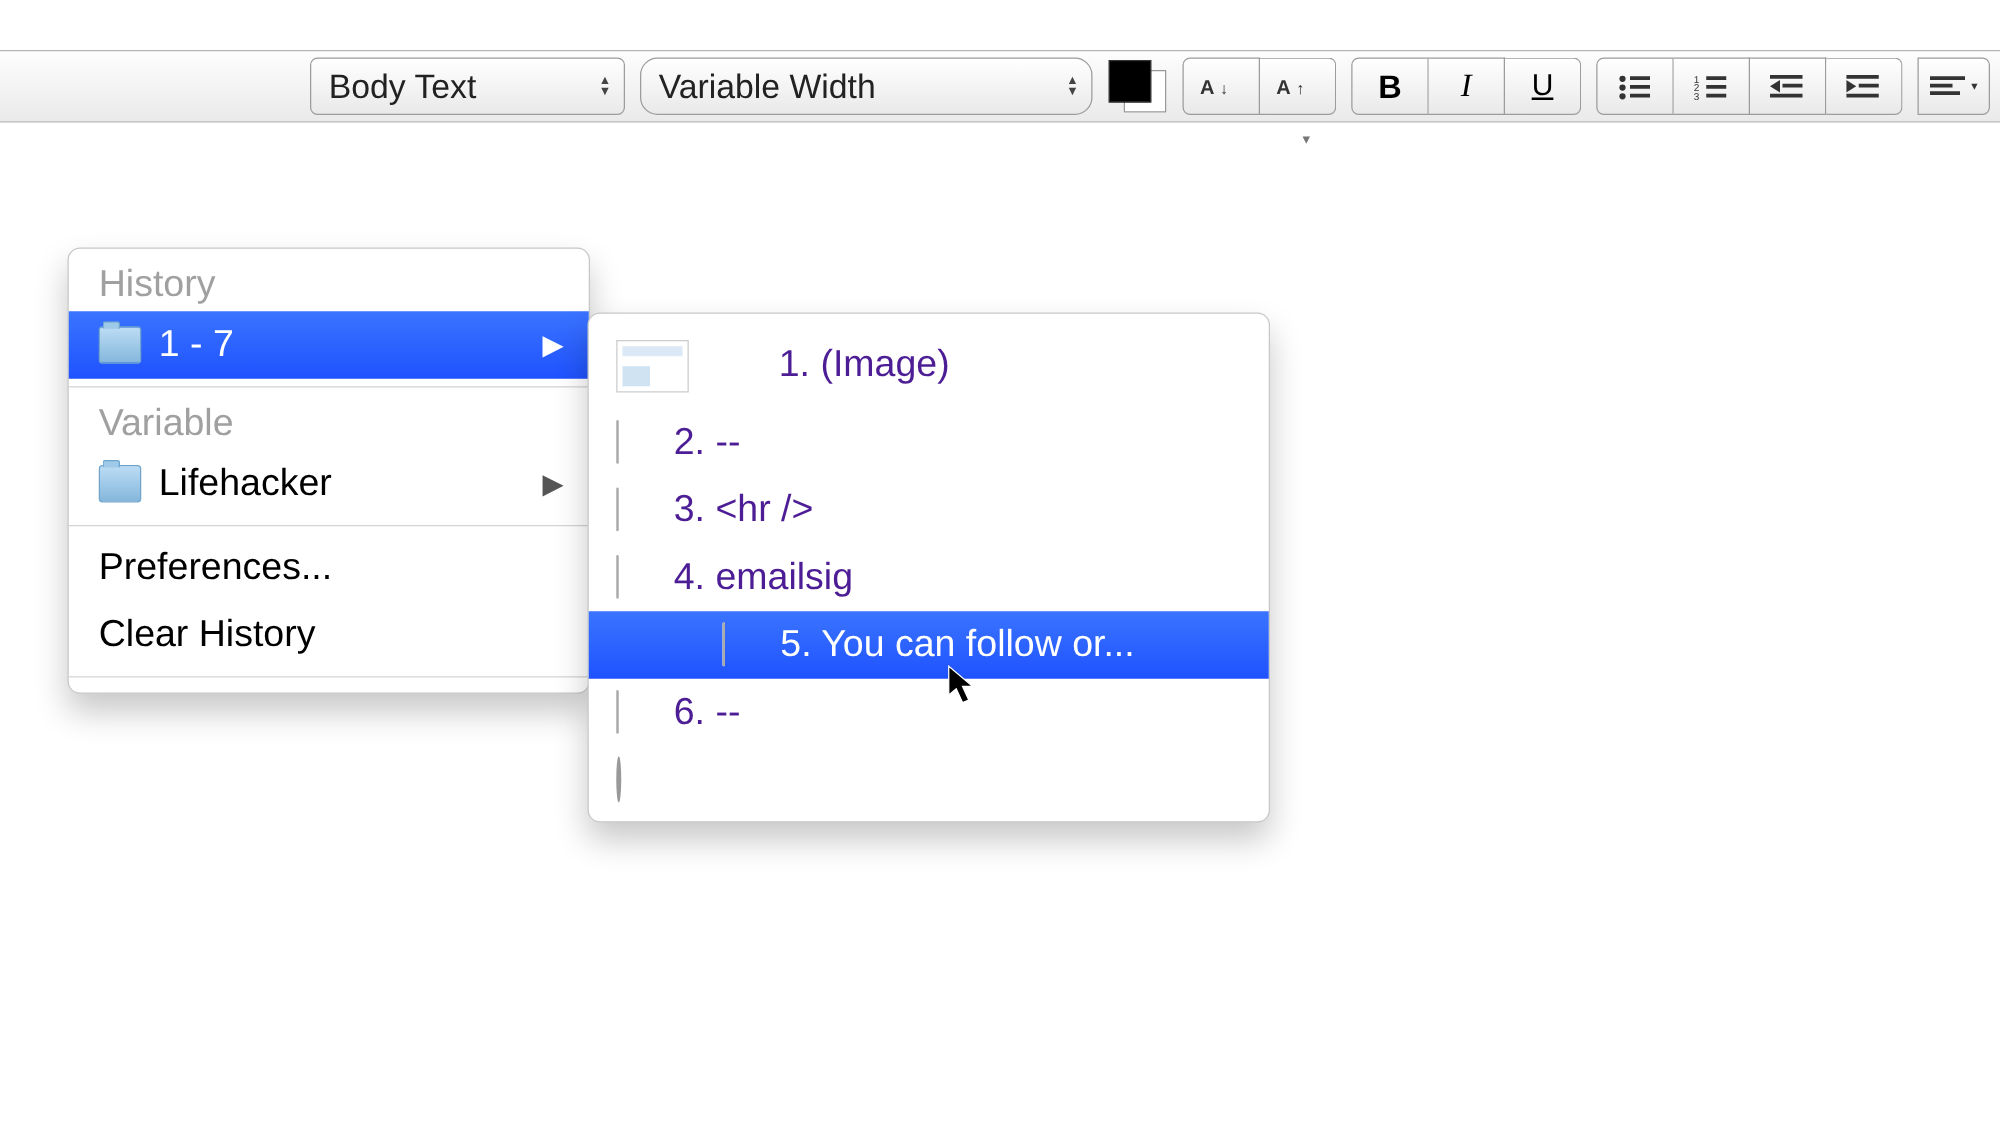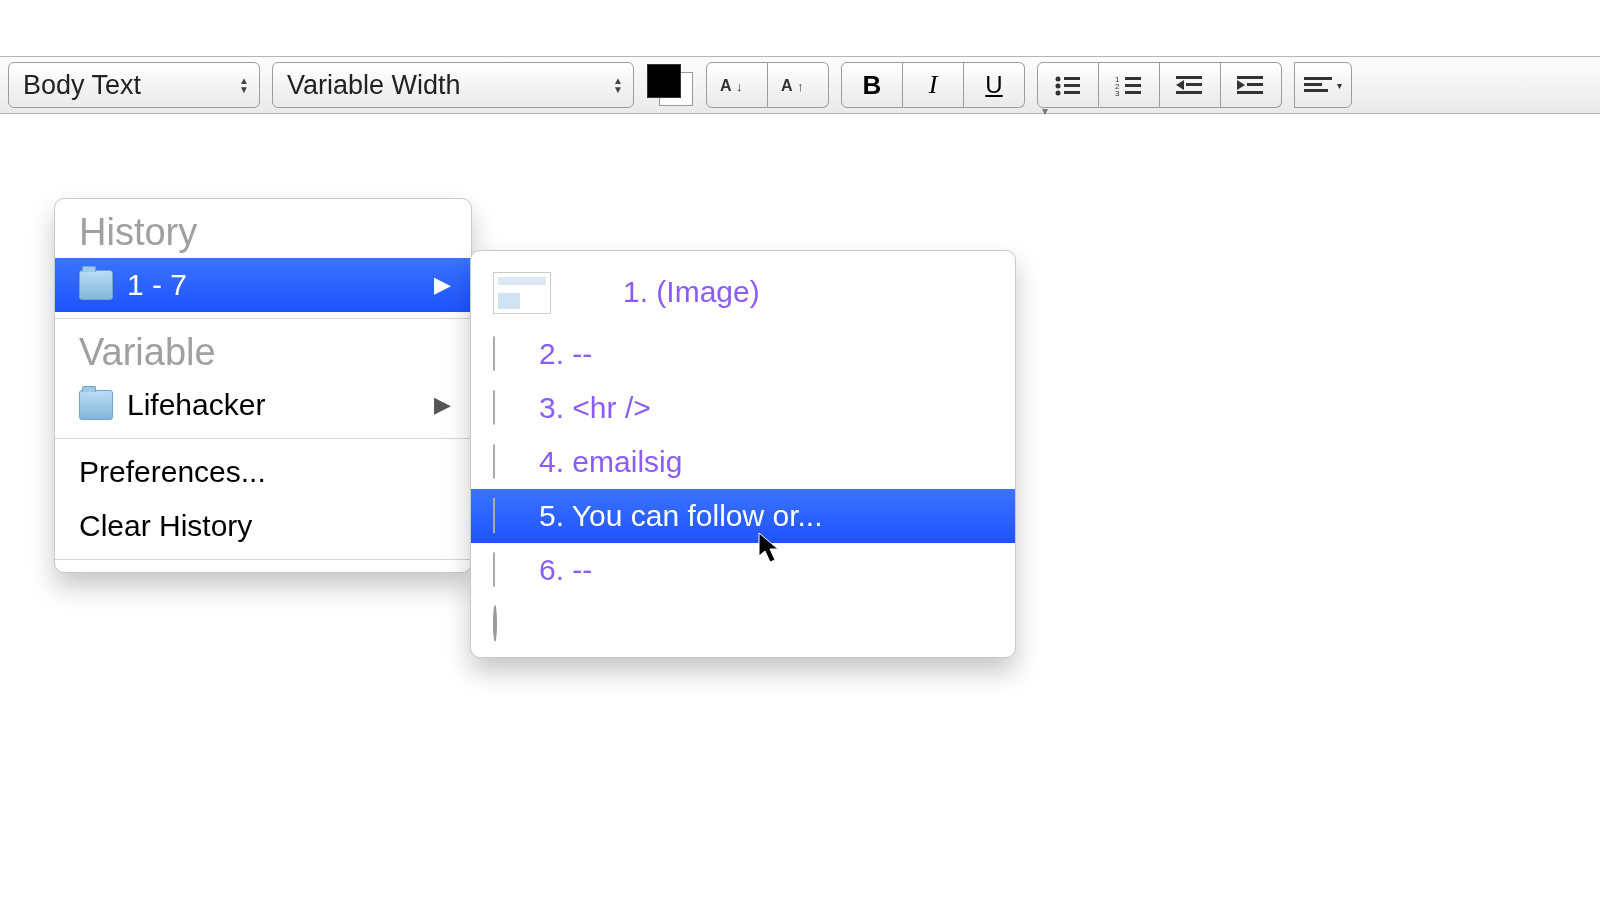--- a/index.html
+++ b/index.html
@@ -8,31 +8,32 @@
     background: #ffffff;
     width: 1600px;
     height: 900px;
     overflow: hidden;
     position: relative;
   }
 
   
   .toolbar {
     position: absolute;
-    top: 56px;
+    top: 40px;
     left: 0;
     right: 0;
     height: 56px;
     background: linear-gradient(#fdfdfd, #eaeaea);
     border-top: 1px solid #b5b5b5;
     border-bottom: 1px solid #b5b5b5;
     display: flex;
     align-items: center;
     padding: 0 8px;
     gap: 12px;
+    justify-content: flex-end;
   }
   .sel {
     display: inline-flex;
     align-items: center;
     height: 44px;
     padding: 0 36px 0 14px;
     border: 1px solid #9c9c9c;
     border-radius: 6px;
     background: linear-gradient(#ffffff, #e9e9e9);
     font-size: 27px;
@@ -45,21 +46,21 @@
     right: 10px;
     top: 50%;
     transform: translateY(-50%);
     display: flex;
     flex-direction: column;
     font-size: 10px;
     line-height: 9px;
     color: #444;
   }
   .sel-style { width: 200px; }
-  .sel-font { width: 310px; }
+  .sel-font { width: 310px; border-radius: 14px; }
 
   .swatch {
     width: 48px;
     height: 44px;
     position: relative;
   }
   .swatch .fg {
     position: absolute;
     top: 1px; left: 1px;
     width: 32px; height: 32px;
@@ -107,21 +108,21 @@
     left: 54px;
     width: 416px;
   }
   .menu-sub {
     top: 250px;
     left: 470px;
     width: 544px;
   }
   .section-label {
     padding: 6px 24px 4px 24px;
-    font-size: 38px;
+    font-size: 30px;
     color: #a0a0a0;
   }
   .mitem {
     display: flex;
     align-items: center;
     padding: 4px 20px 4px 24px;
     font-size: 30px;
     color: #000;
     position: relative;
     height: 46px;
@@ -152,26 +153,27 @@
     background: #d4d4d4;
   }
 
   
   .subitem {
     display: flex;
     align-items: center;
     padding: 4px 22px 4px 22px;
     font-size: 30px;
     height: 46px;
-    color: #8b5cf6;
+    color: #4c1d95;
   }
   .subitem.first { height: 62px; }
   .subitem.sel-sub {
     background: linear-gradient(#3a74ff, #1f52ff);
     color: #fff;
+    justify-content: center;
   }
   .subitem .thumb {
     width: 56px;
     height: 40px;
     margin-right: 20px;
     flex: none;
   }
   .subitem .ficon {
     width: 28px;
     height: 34px;

